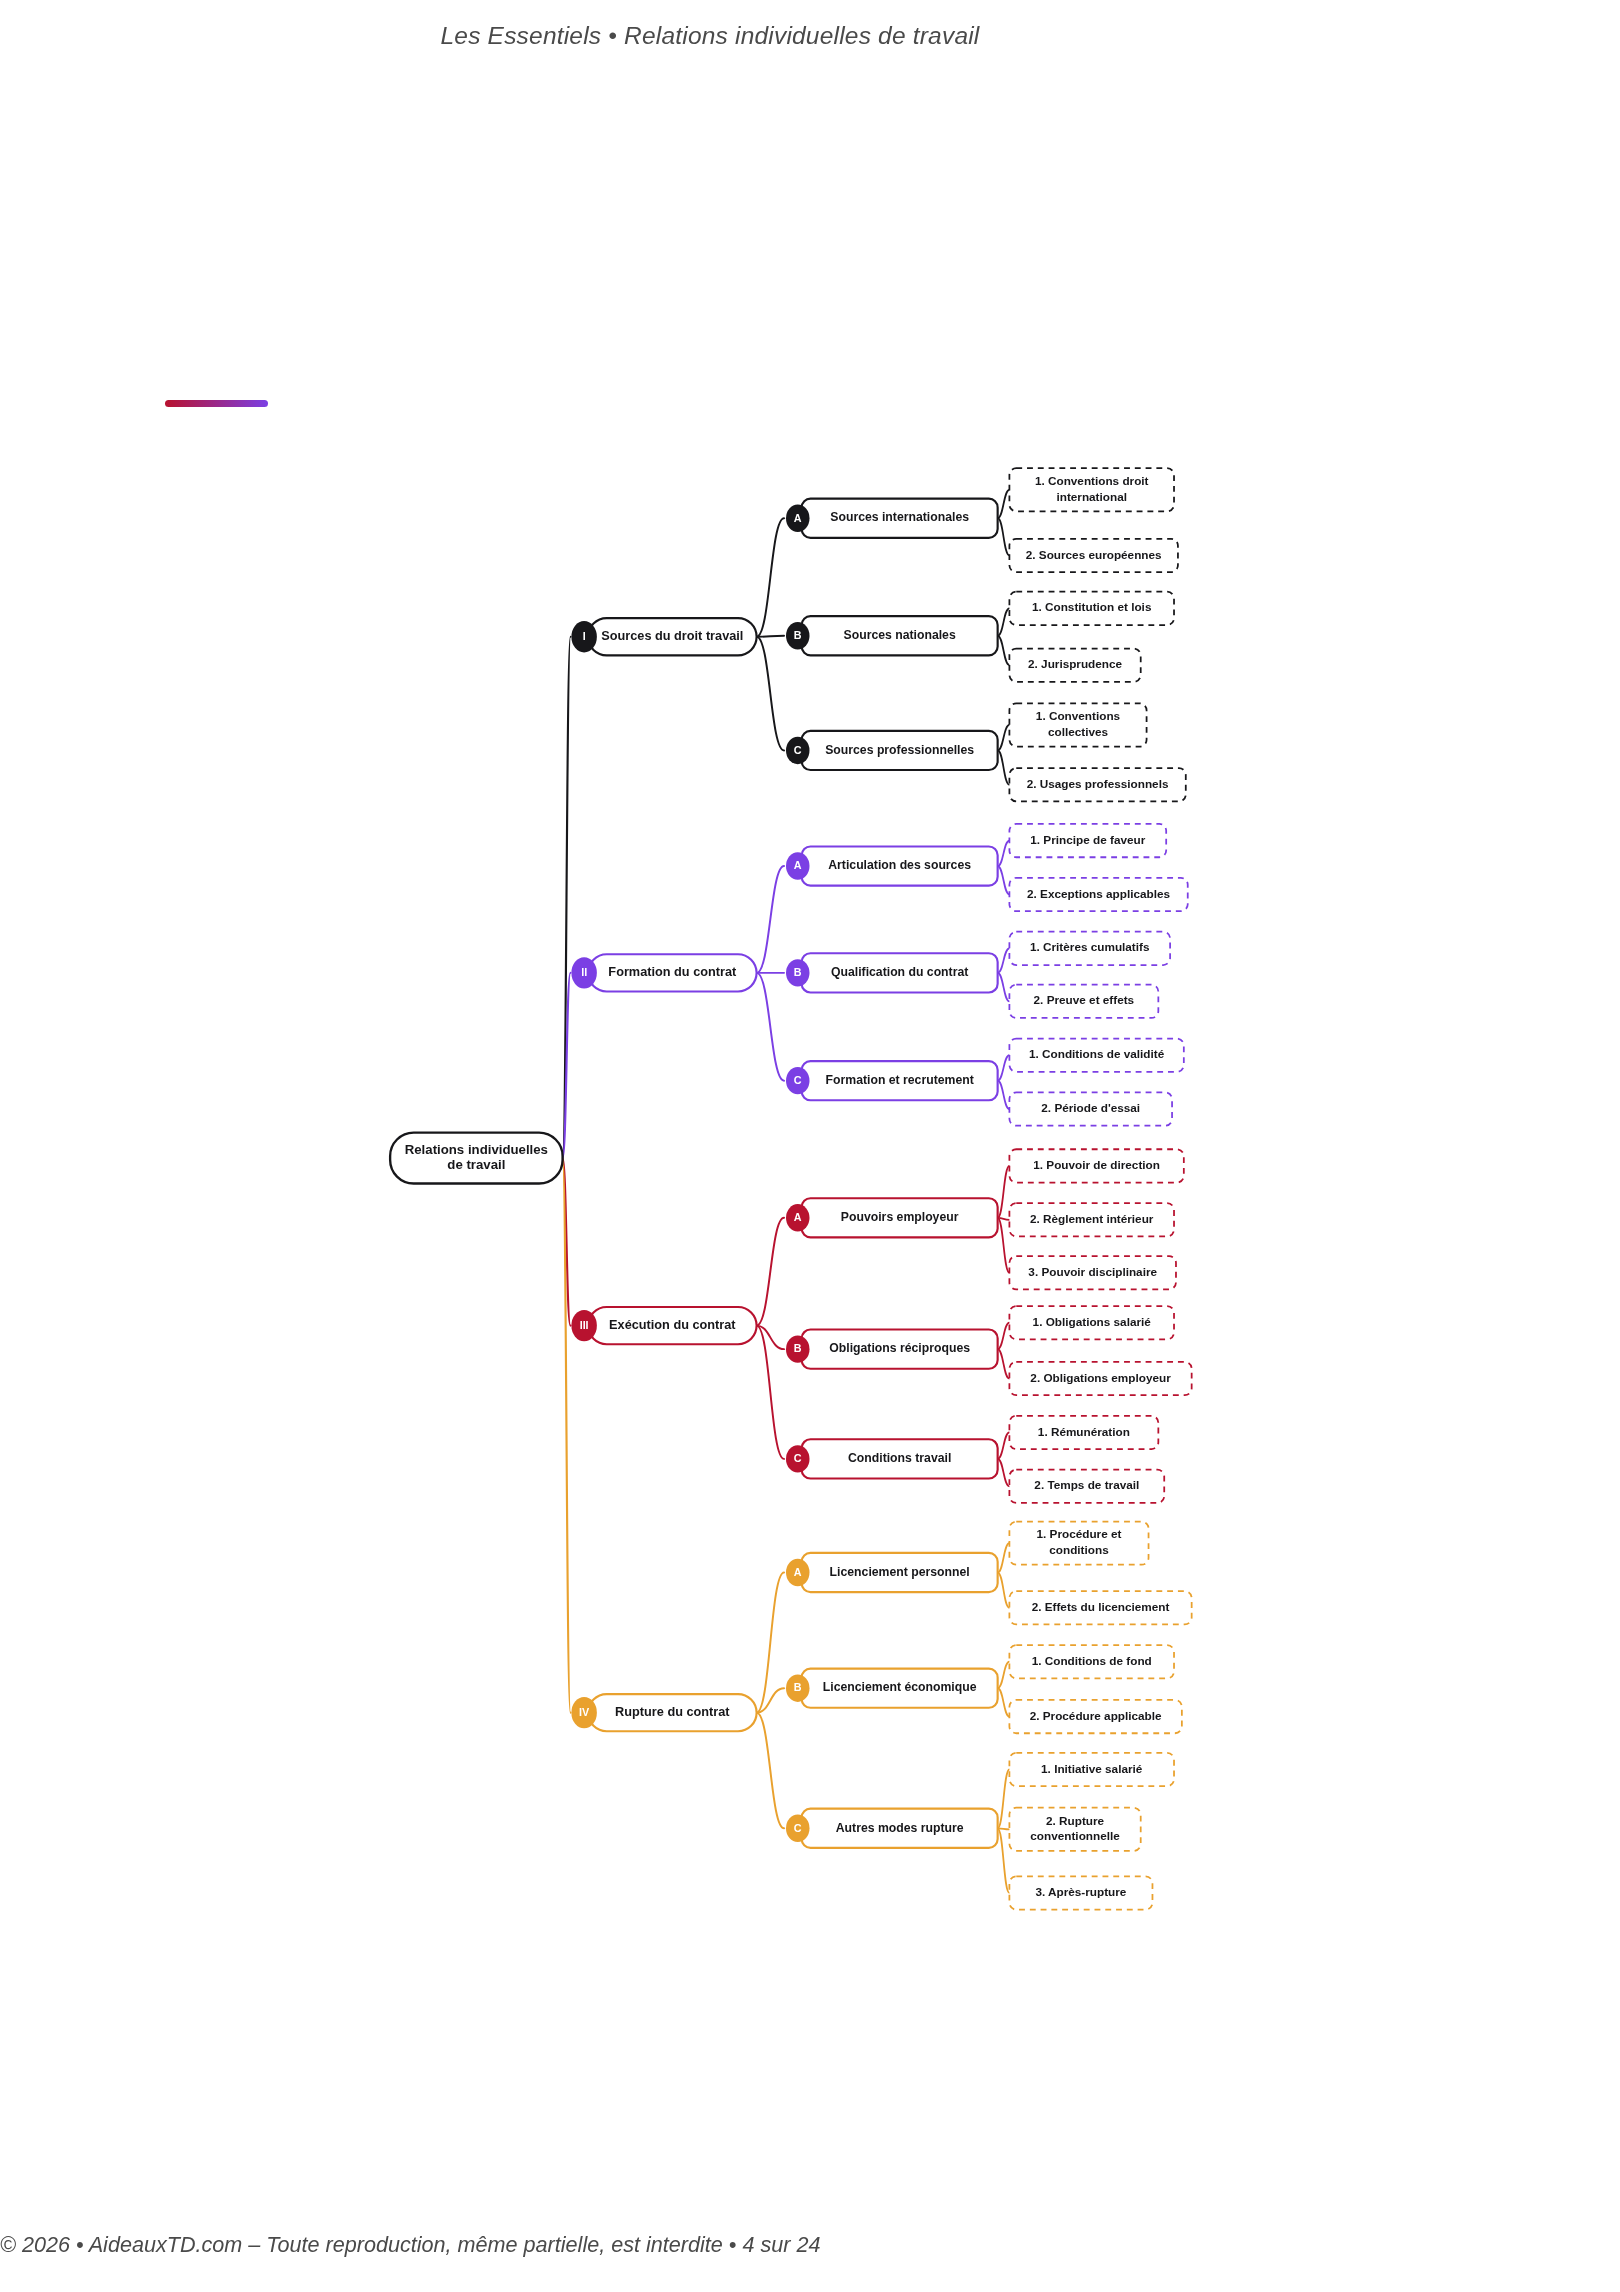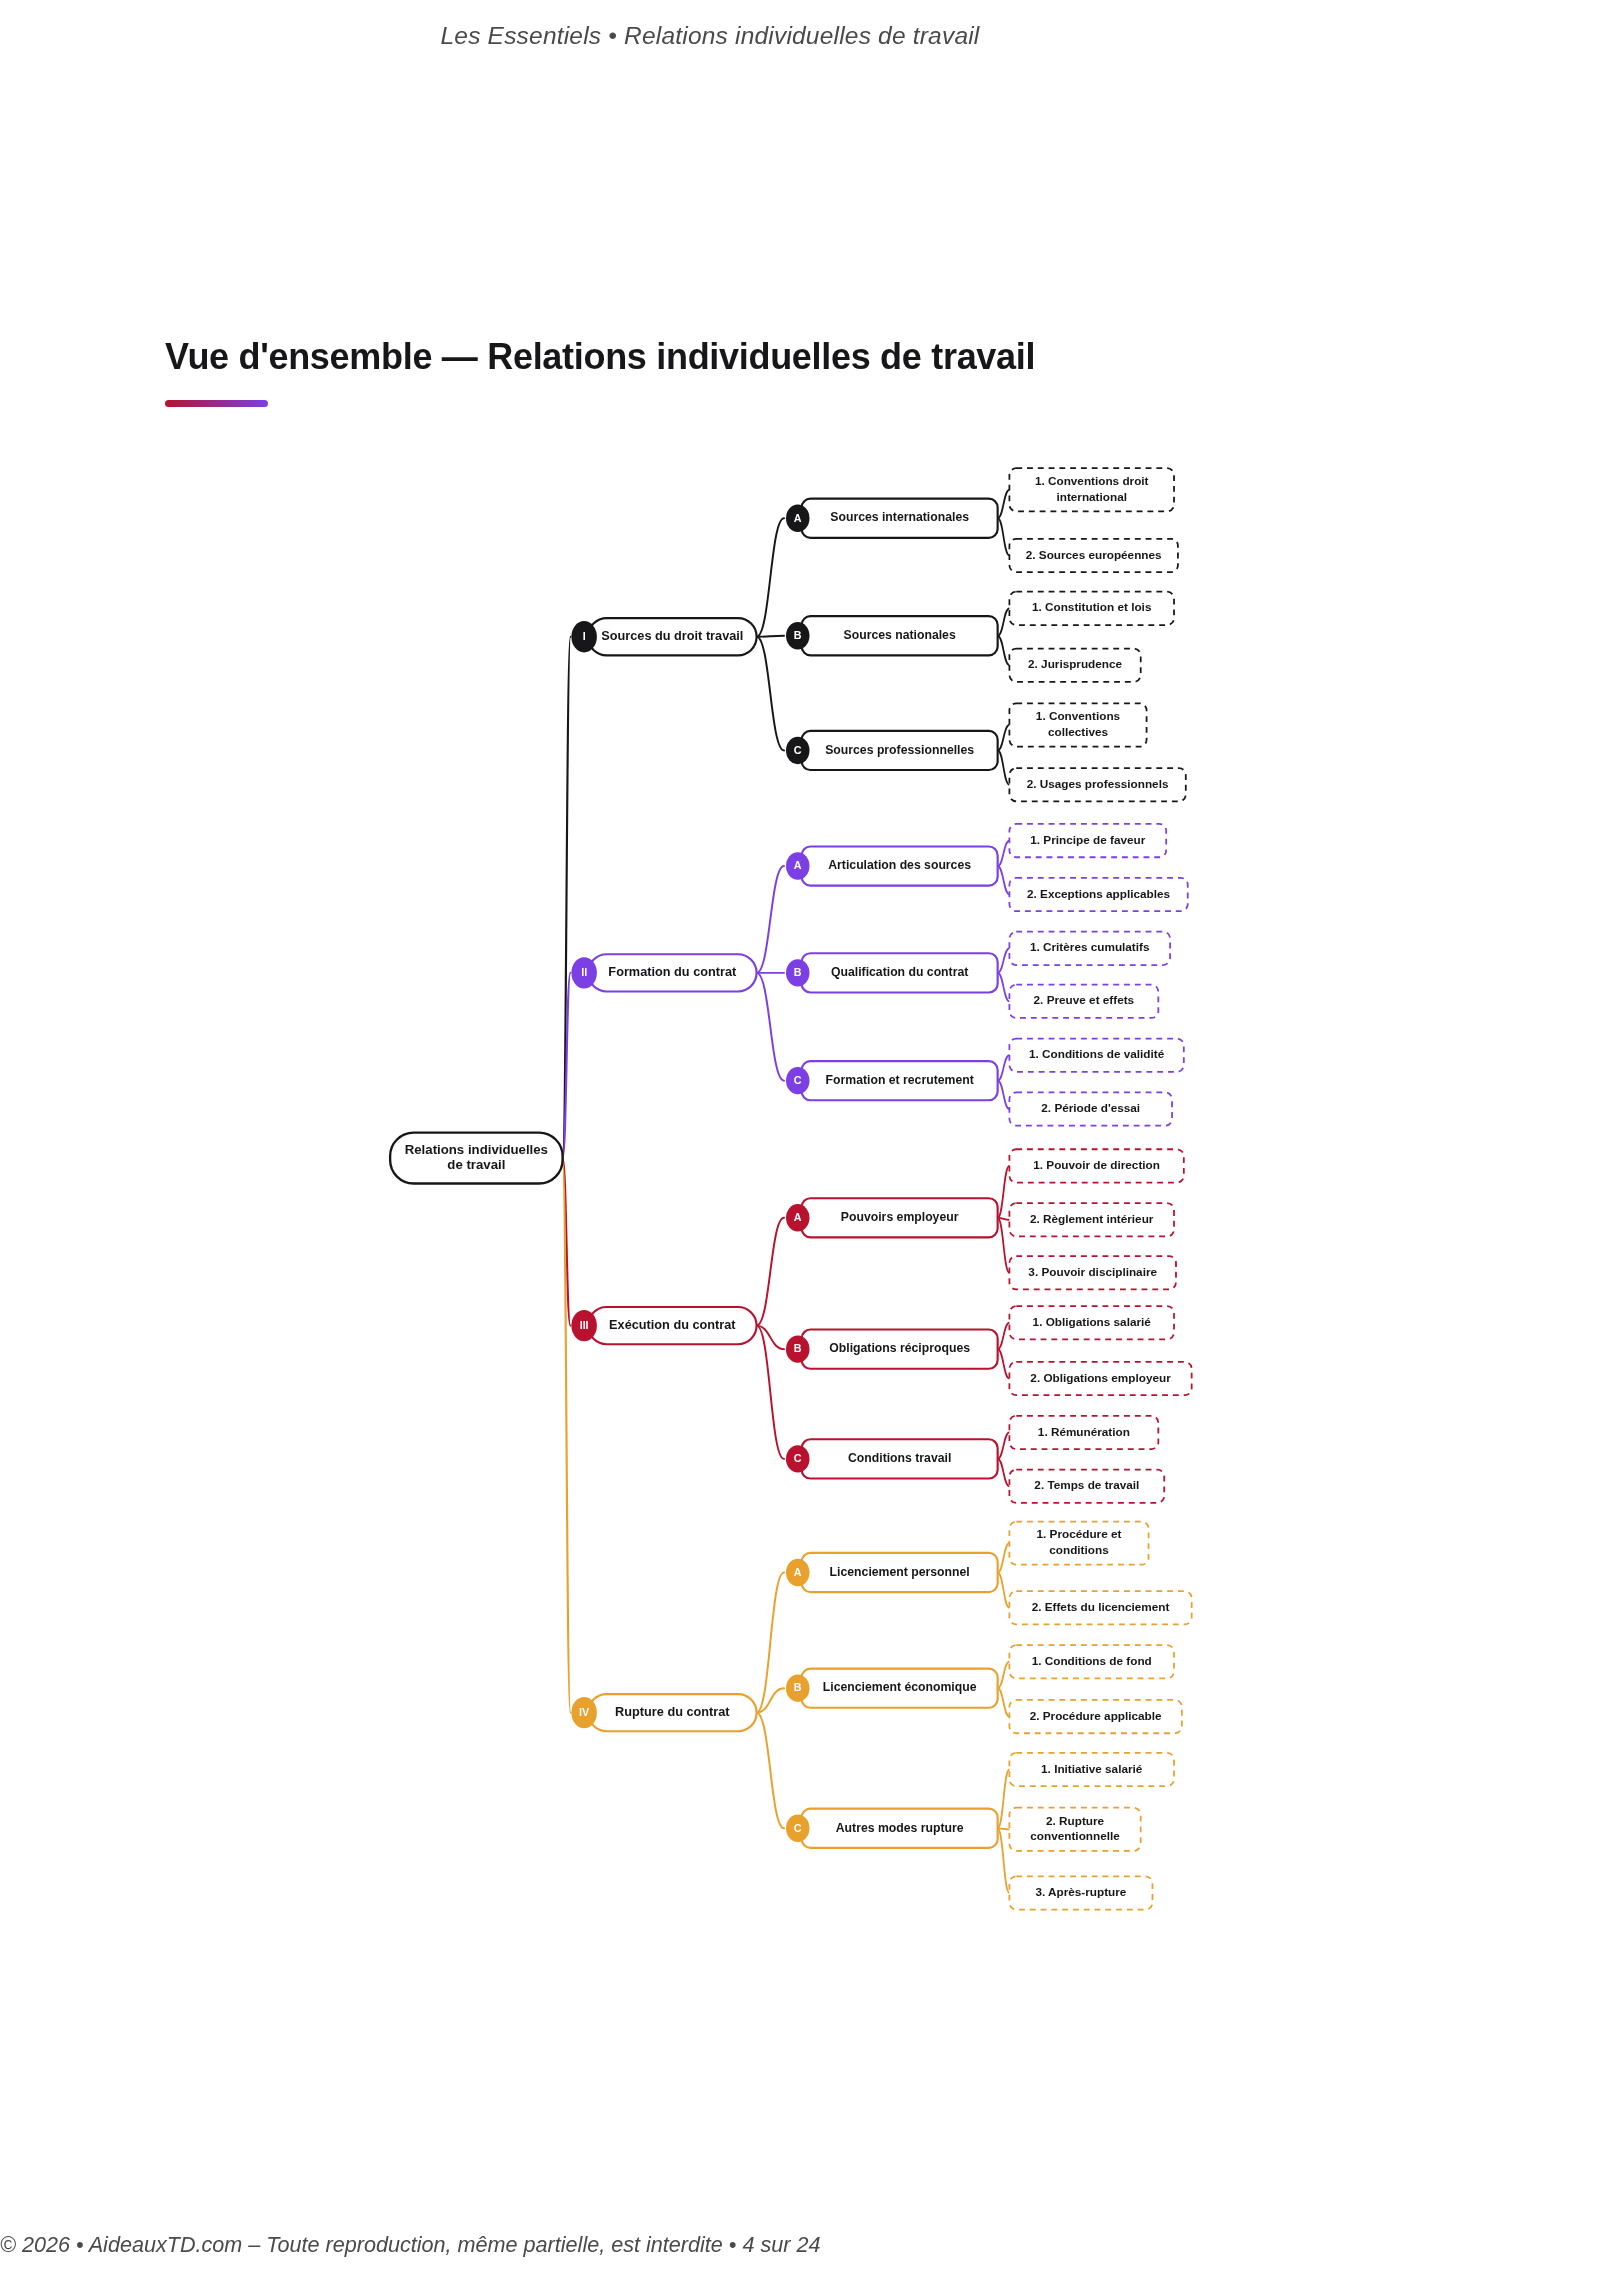--- a/index.html
+++ b/index.html
@@ -75,21 +75,20 @@
     color:#4a4a4a;
   }
 </style>
 </head>
 <body>
 
 <div id="page">
 
   <div class="running-header">Les Essentiels • Relations individuelles de travail</div>
 
-  <h1 class="page-title">Vue d'ensemble — Relations individuelles de travail</h1>
 
   <div class="title-rule"></div>
 
   <div class="map-wrap">
     <svg class="map" id="map-svg" viewBox="0 0 1653 1540">
         <g>
           <path d="M 574 742 C 578 742, 578 210, 582 210" stroke="#17171a" stroke-width="2.2" class="lnk"></path>
           <path d="M 772 210 C 786 210, 786 89, 800 89" stroke="#17171a" stroke-width="2" class="lnk"></path>
           <path d="M 1018 89 C 1024 89, 1024 60, 1030 60" stroke="#17171a" stroke-width="1.8" class="lnk"></path>
           <path d="M 1018 89 C 1024 89, 1024 127, 1030 127" stroke="#17171a" stroke-width="1.8" class="lnk"></path>

